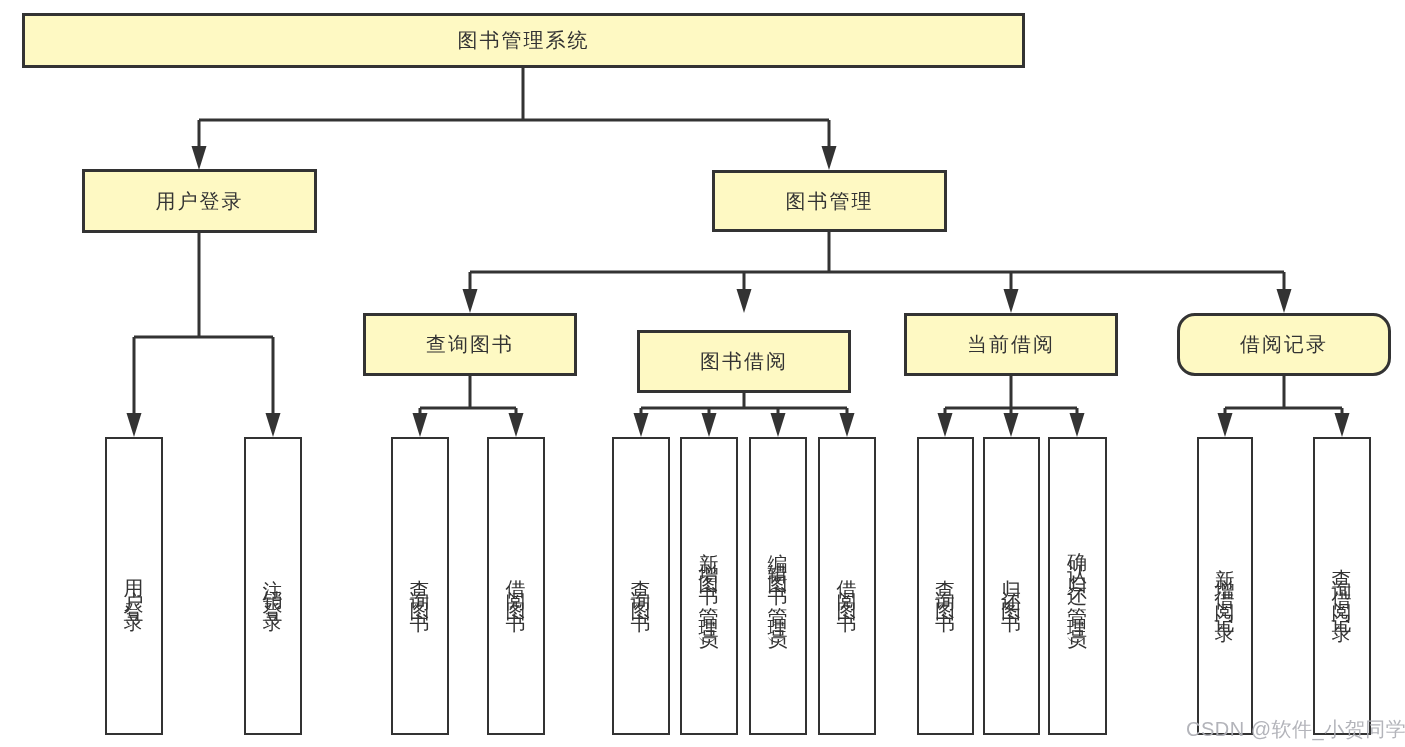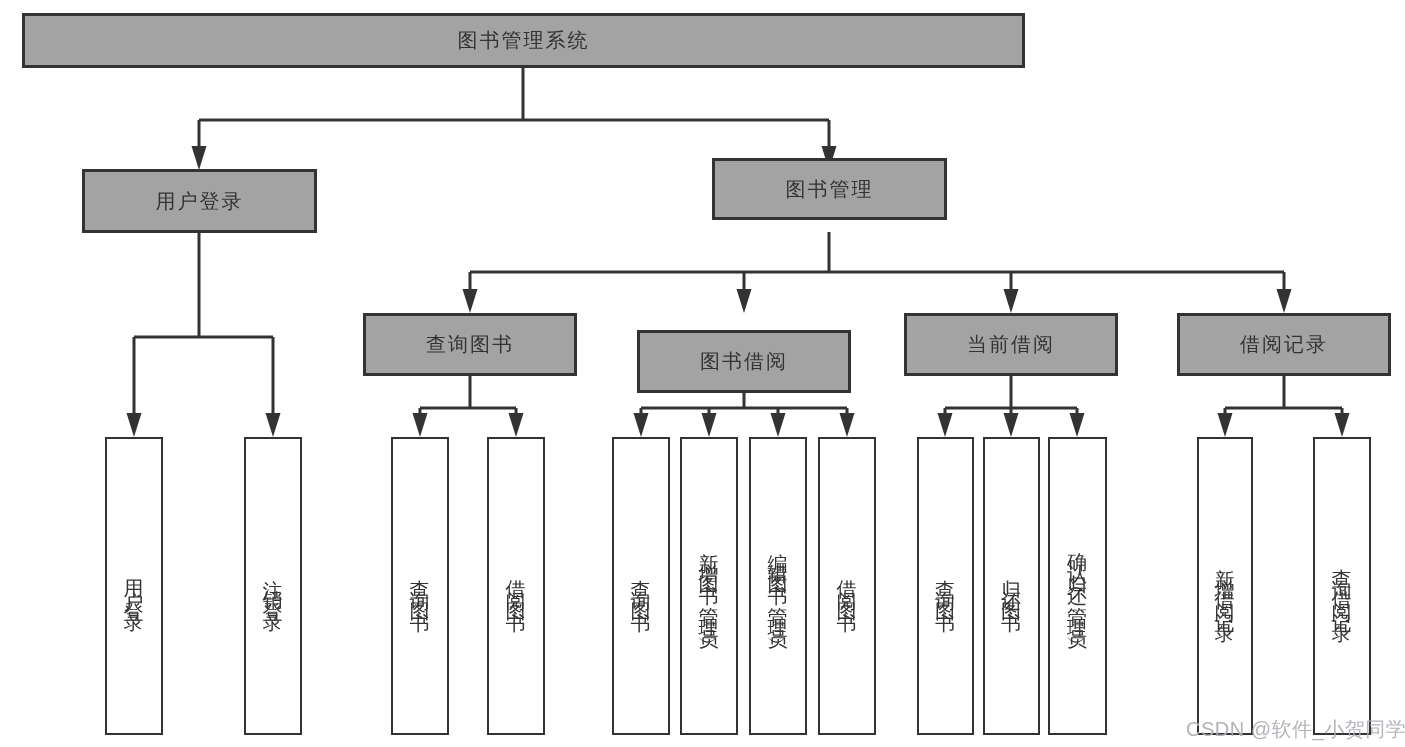--- a/index.html
+++ b/index.html
@@ -11,21 +11,21 @@
     font-family: "Liberation Sans", sans-serif;
     color: #333333;
     overflow: hidden;
   }
   svg.wires { position: absolute; left: 0; top: 0; z-index: 1; }
   svg.wires path { stroke: #333333; stroke-width: 3; fill: none; }
   svg.wires polygon { fill: #333333; stroke: none; }
 
   .hbox {
     position: absolute;
-    background: #a3a3a3;
+    background: #fef9c3;
     border: 3px solid #333333;
     box-sizing: border-box;
     display: flex;
     align-items: center;
     justify-content: center;
     font-size: 20px;
     letter-spacing: 2px;
     z-index: 2;
     white-space: nowrap;
   }
@@ -46,25 +46,25 @@
     writing-mode: vertical-rl;
     text-orientation: mixed;
     font-size: 20px;
     letter-spacing: 11px;
     line-height: 1;
   }
 
   
   .b-root   { left: 22px;   top: 13px;  width: 1003px; height: 55px; }
   .b-ul     { left: 82px;   top: 169px; width: 235px;  height: 64px; }
-  .b-bm     { left: 712px;  top: 158px; width: 235px;  height: 62px; }
+  .b-bm     { left: 712px;  top: 170px; width: 235px;  height: 62px; }
   .b-nb     { left: 363px;  top: 313px; width: 214px;  height: 63px; }
   .b-bb     { left: 637px;  top: 330px; width: 214px;  height: 63px; }
   .b-cb     { left: 904px;  top: 313px; width: 214px;  height: 63px; }
-  .b-br     { left: 1177px; top: 313px; width: 214px;  height: 63px; }
+  .b-br     { left: 1177px; top: 313px; width: 214px;  height: 63px; border-radius: 18px; }
 
   
   .l-ul1 { left: 105px;  width: 58px; }
   .l-ul2 { left: 244px;  width: 58px; }
   .l-nb1 { left: 391px;  width: 58px; }
   .l-nb2 { left: 487px;  width: 58px; }
   .l-bb1 { left: 612px;  width: 58px; }
   .l-bb2 { left: 680px;  width: 58px; }
   .l-bb3 { left: 749px;  width: 58px; }
   .l-bb4 { left: 818px;  width: 58px; }

